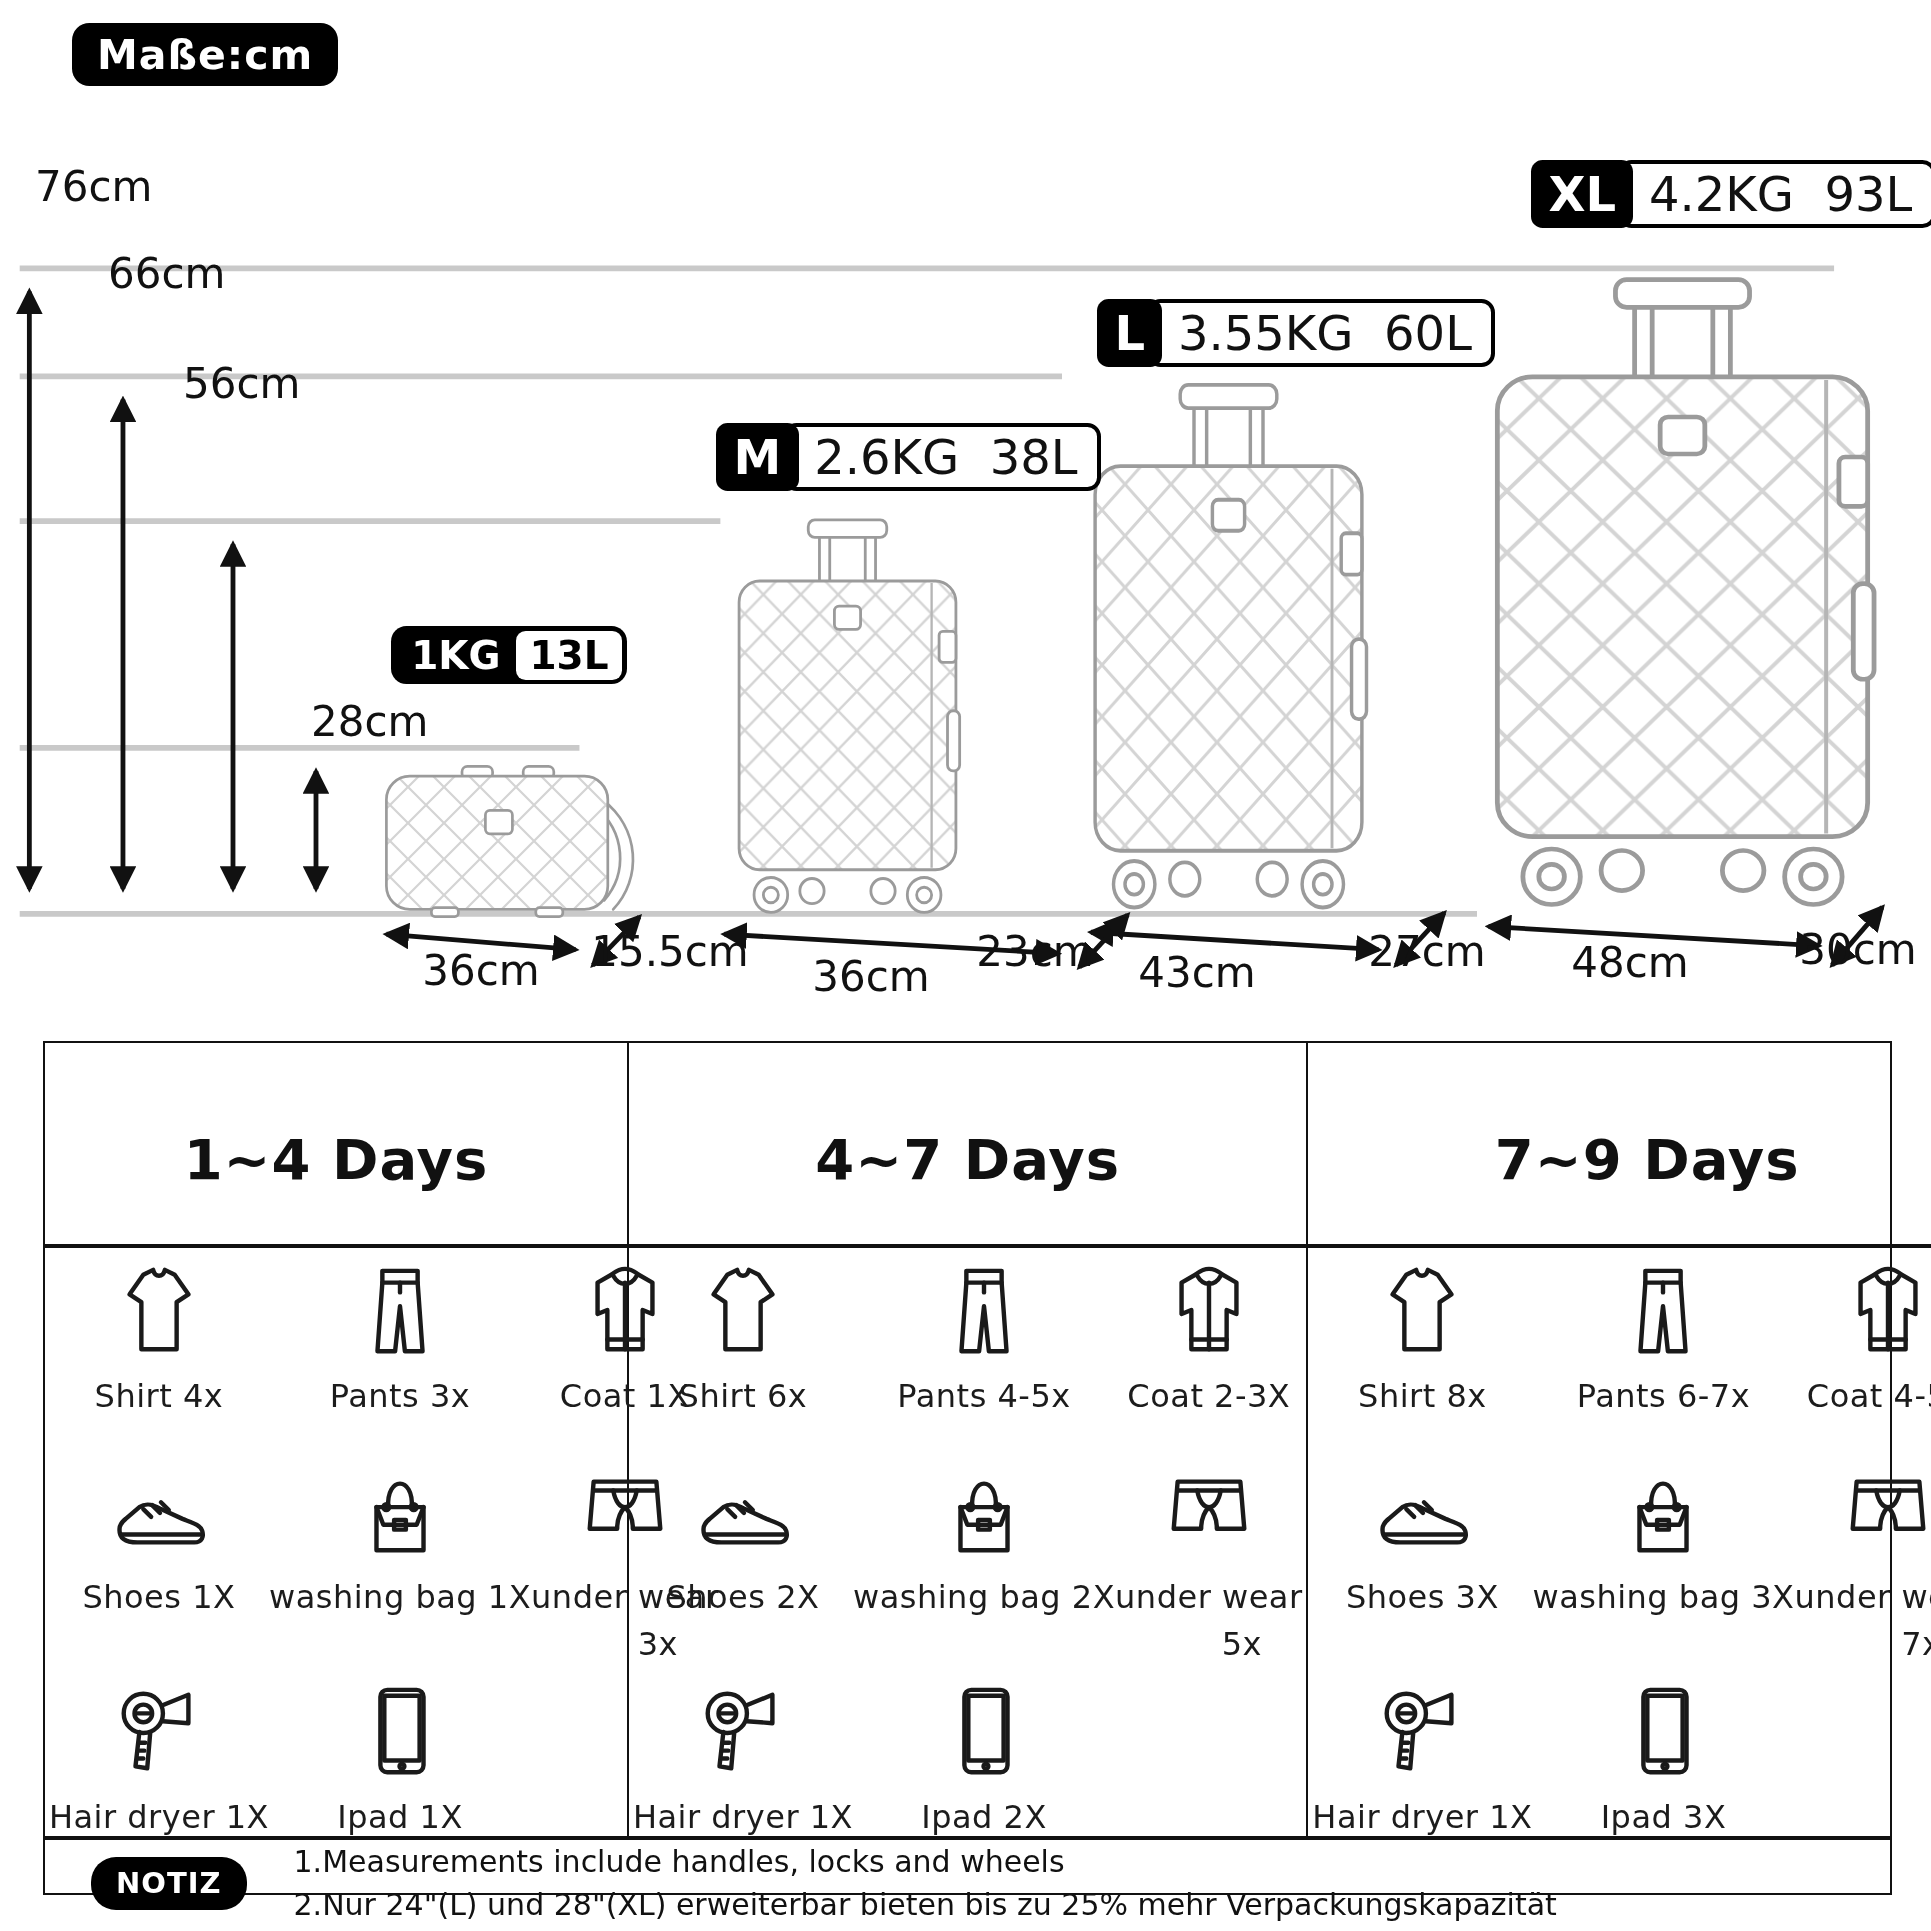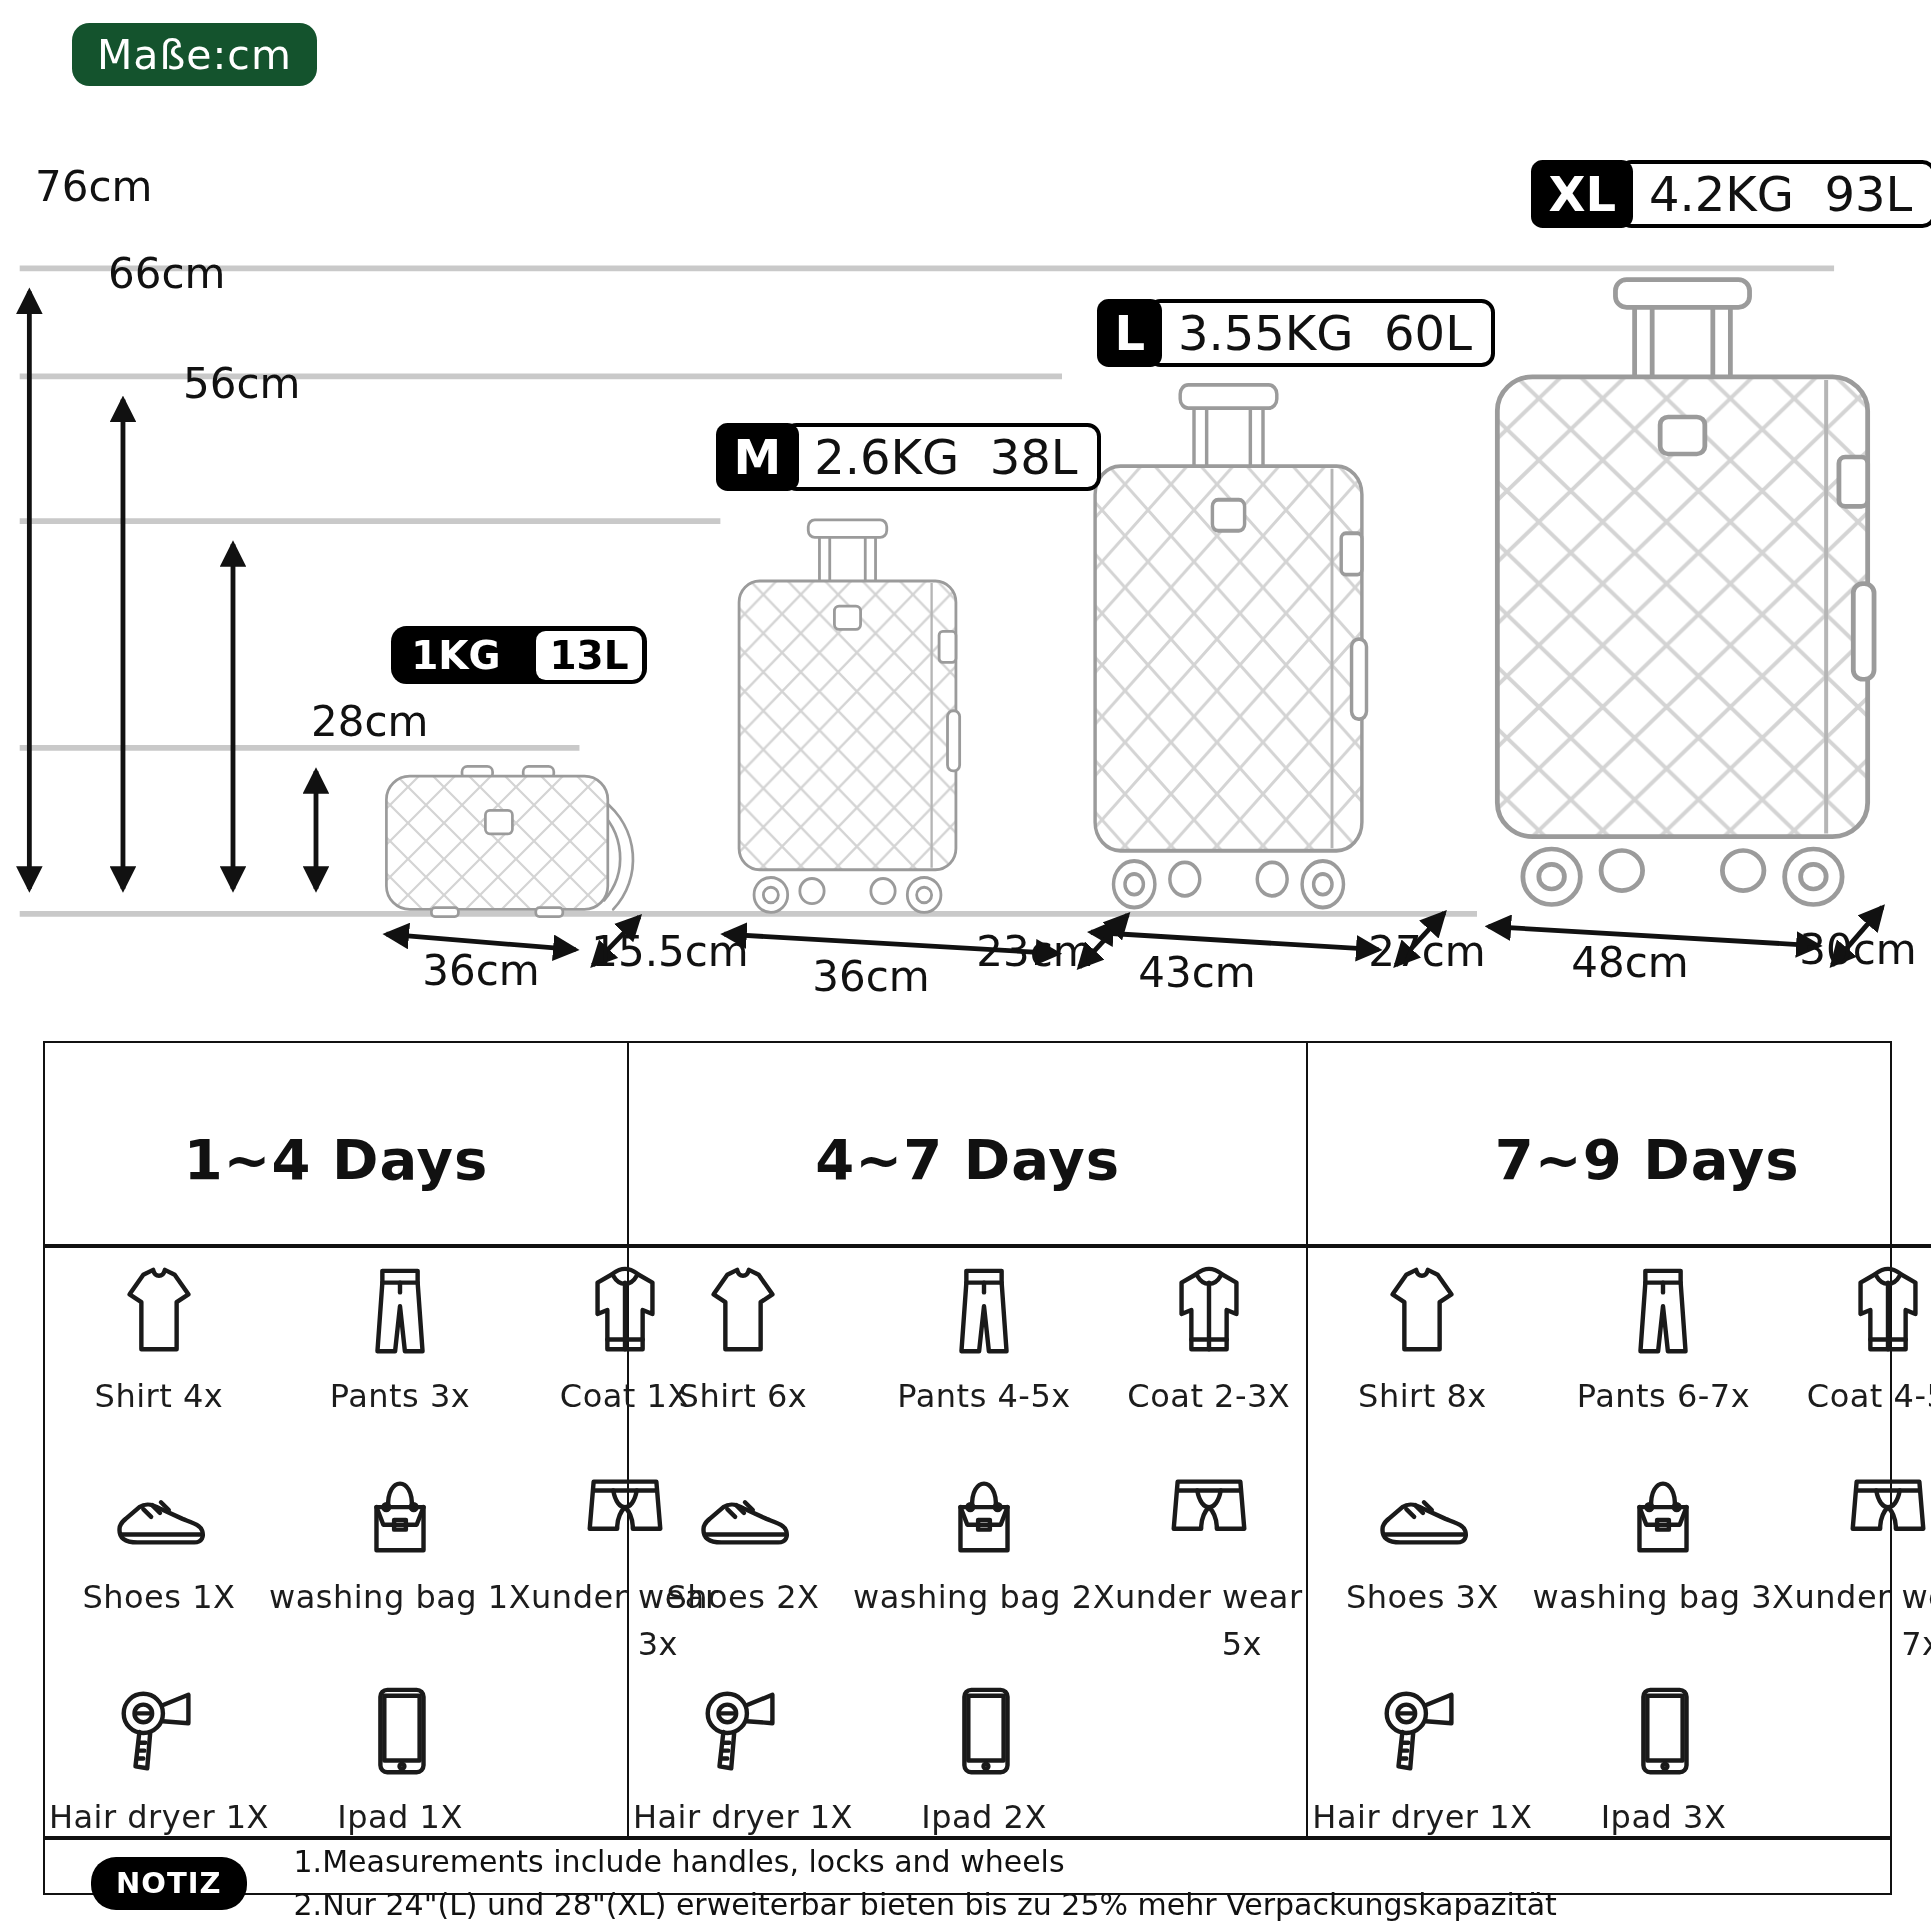--- a/index.html
+++ b/index.html
@@ -1,39 +1,39 @@
 <!DOCTYPE html>
 <html><head>
 <meta charset="utf-8">
 <style>
   html,body{margin:0;padding:0;background:#fff;}
   .page{position:relative;width:1931px;height:1931px;background:#fff;overflow:hidden;
         font-family:"DejaVu Sans","Liberation Sans",sans-serif;color:#111;}
   .abs{position:absolute;}
 
   
-  .units-badge{position:absolute;left:72px;top:23px;background:#14532d;color:#fff;
-    font-size:41px;font-weight:normal;padding:7.7px 25px;border-radius:17.4px;letter-spacing:1px;}
+  .units-badge{position:absolute;left:72px;top:23px;background:#000000;color:#fff;
+    font-size:41px;font-weight:bold;padding:7.7px 25px;border-radius:17.4px;letter-spacing:1px;}
 
   
   .h-label{position:absolute;font-size:42px;color:#111;}
 
   
   .dim-label{position:absolute;font-size:42px;color:#111;transform:translateX(-50%);white-space:nowrap;}
 
   
   .size-badge{position:absolute;display:inline-flex;align-items:stretch;font-size:48px;}
   .sb-tag{background:#000;color:#fff;border-radius:11.6px;padding:5.8px 17.4px;font-weight:600;
     position:relative;z-index:2;display:flex;align-items:center;}
   .sb-spec{background:#fff;border:4.8px solid #000;border-radius:13.5px;padding:0 19.3px 0 27px;
     margin-left:-15.4px;display:flex;align-items:center;white-space:pre;z-index:1;}
 
   
   .badge-mini{position:absolute;display:inline-flex;align-items:center;background:#000;
-    border-radius:15.4px;padding:4.8px;font-size:39px;gap:20px;}
+    border-radius:15.4px;padding:4.8px;font-size:39px;}
   .bm-tag{color:#fff;font-weight:600;padding:1.9px 15.4px;}
   .bm-spec{background:#fff;color:#000;font-weight:600;border-radius:9.7px;padding:1.9px 13.5px;}
 
   
   .ptable{position:absolute;left:43px;top:1041px;width:1849px;height:854px;
     border:2.9px solid #111;box-sizing:border-box;display:flex;flex-direction:column;}
   .t-cols{display:flex;flex:1 1 auto;}
   .t-col{box-sizing:border-box;display:flex;flex-direction:column;}
   .t-col.c0{width:584px;}
   .t-col.c1{width:720px;}

